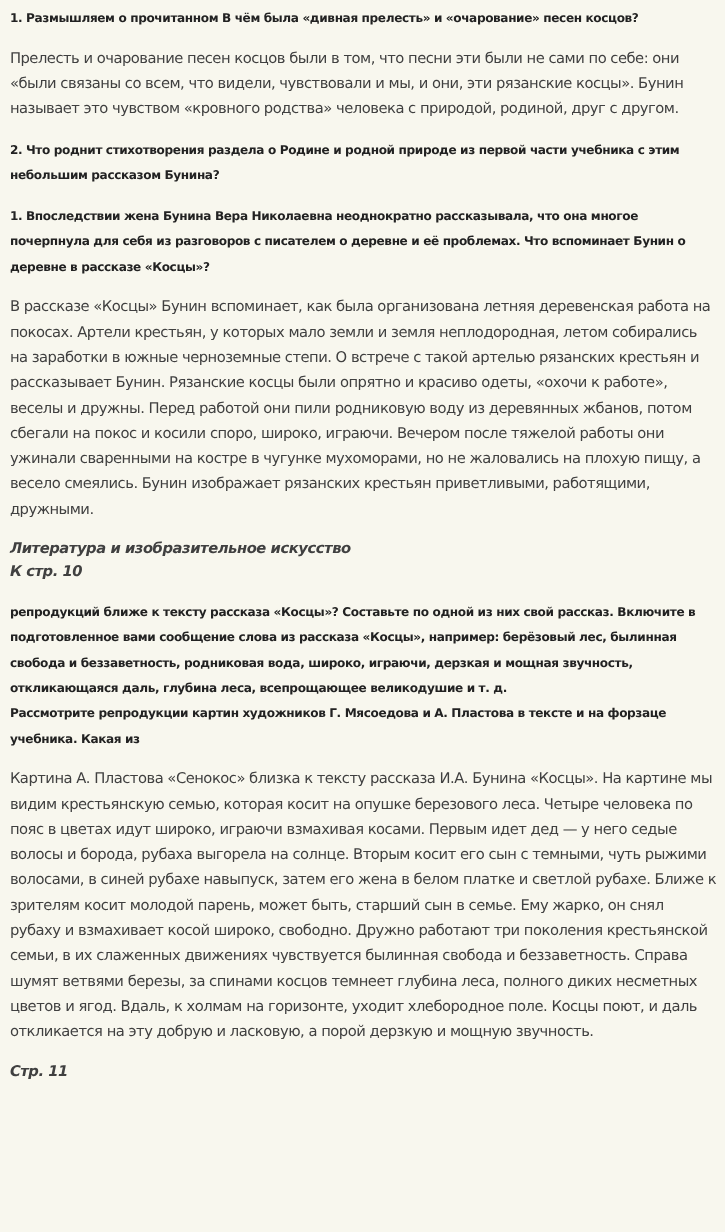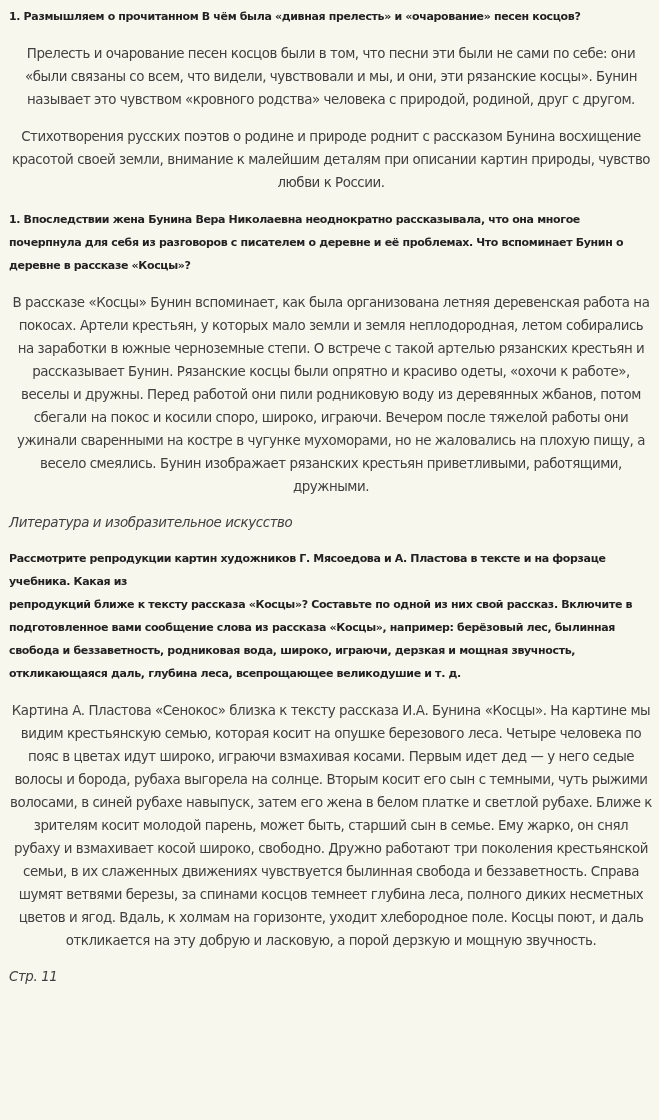--- a/index.html
+++ b/index.html
@@ -26,53 +26,54 @@
       line-height: 23px;
       margin: 0 0 14px 0;
       letter-spacing: -0.35px;
     }
     .a {
       font-size: 13.4px;
       line-height: 23px;
       margin: 0 0 14px 0;
       color: #404040;
       letter-spacing: -0.45px;
-      text-align: center;
     }
     .src {
       font-style: italic;
       font-size: 13.4px;
       line-height: 21px;
       margin: 0 0 14px 0;
       color: #404040;
       letter-spacing: -0.4px;
+      font-weight: bold;
     }
     .src span { display: block; }
     .q span.line { display: block; }
   </style>
 </head>
 <body>
 
 <div class="page">
 
   <p class="q">1. Размышляем о прочитанном В чём была «дивная прелесть» и «очарование» песен косцов?</p>
   <p class="a">Прелесть и очарование песен косцов были в том, что песни эти были не сами по себе: они «были связаны со всем, что видели, чувствовали и мы, и они, эти рязанские косцы». Бунин называет это чувством «кровного родства» человека с природой, родиной, друг с другом.</p>
 
-  <p class="a">Стихотворения русских поэтов о родине и природе роднит с рассказом Бунина восхищение красотой своей земли, внимание к малейшим деталям при описании картин природы, чувство любви к России.</p>
+  <p class="q">2. Что роднит стихотворения раздела о Родине и родной природе из первой части учебника с этим небольшим рассказом Бунина?</p>
 
   <p class="q">1. Впоследствии жена Бунина Вера Николаевна неоднократно рассказывала, что она многое почерпнула для себя из разговоров с писателем о деревне и её проблемах. Что вспоминает Бунин о деревне в рассказе «Косцы»?</p>
   <p class="a">В рассказе «Косцы» Бунин вспоминает, как была организована летняя деревенская работа на покосах. Артели крестьян, у которых мало земли и земля неплодородная, летом собирались на заработки в южные черноземные степи. О встрече с такой артелью рязанских крестьян и рассказывает Бунин. Рязанские косцы были опрятно и красиво одеты, «охочи к работе», веселы и дружны. Перед работой они пили родниковую воду из деревянных жбанов, потом сбегали на покос и косили споро, широко, играючи. Вечером после тяжелой работы они ужинали сваренными на костре в чугунке мухоморами, но не жаловались на плохую пищу, а весело смеялись. Бунин изображает рязанских крестьян приветливыми, работящими, дружными.</p>
 
   <p class="src">
     <span>Литература и изобразительное искусство</span>
+    <span>К стр. 10</span>
   </p>
 
   <p class="q">
+    <span class="line">репродукций ближе к тексту рассказа «Косцы»? Составьте по одной из них свой рассказ. Включите в подготовленное вами сообщение слова из рассказа «Косцы», например: берёзовый лес, былинная свобода и беззаветность, родниковая вода, широко, играючи, дерзкая и мощная звучность, откликающаяся даль, глубина леса, всепрощающее великодушие и т. д.</span>
     <span class="line">Рассмотрите репродукции картин художников Г. Мясоедова и А. Пластова в тексте и на форзаце учебника. Какая из</span>
-    <span class="line">репродукций ближе к тексту рассказа «Косцы»? Составьте по одной из них свой рассказ. Включите в подготовленное вами сообщение слова из рассказа «Косцы», например: берёзовый лес, былинная свобода и беззаветность, родниковая вода, широко, играючи, дерзкая и мощная звучность, откликающаяся даль, глубина леса, всепрощающее великодушие и т. д.</span>
   </p>
   <p class="a">Картина А. Пластова «Сенокос» близка к тексту рассказа И.А. Бунина «Косцы». На картине мы видим крестьянскую семью, которая косит на опушке березового леса. Четыре человека по пояс в цветах идут широко, играючи взмахивая косами. Первым идет дед — у него седые волосы и борода, рубаха выгорела на солнце. Вторым косит его сын с темными, чуть рыжими волосами, в синей рубахе навыпуск, затем его жена в белом платке и светлой рубахе. Ближе к зрителям косит молодой парень, может быть, старший сын в семье. Ему жарко, он снял рубаху и взмахивает косой широко, свободно. Дружно работают три поколения крестьянской семьи, в их слаженных движениях чувствуется былинная свобода и беззаветность. Справа шумят ветвями березы, за спинами косцов темнеет глубина леса, полного диких несметных цветов и ягод. Вдаль, к холмам на горизонте, уходит хлебородное поле. Косцы поют, и даль откликается на эту добрую и ласковую, а порой дерзкую и мощную звучность.</p>
 
   <p class="src">
     <span>Стр. 11</span>
   </p>
 
 </div>
 
 </body></html>

